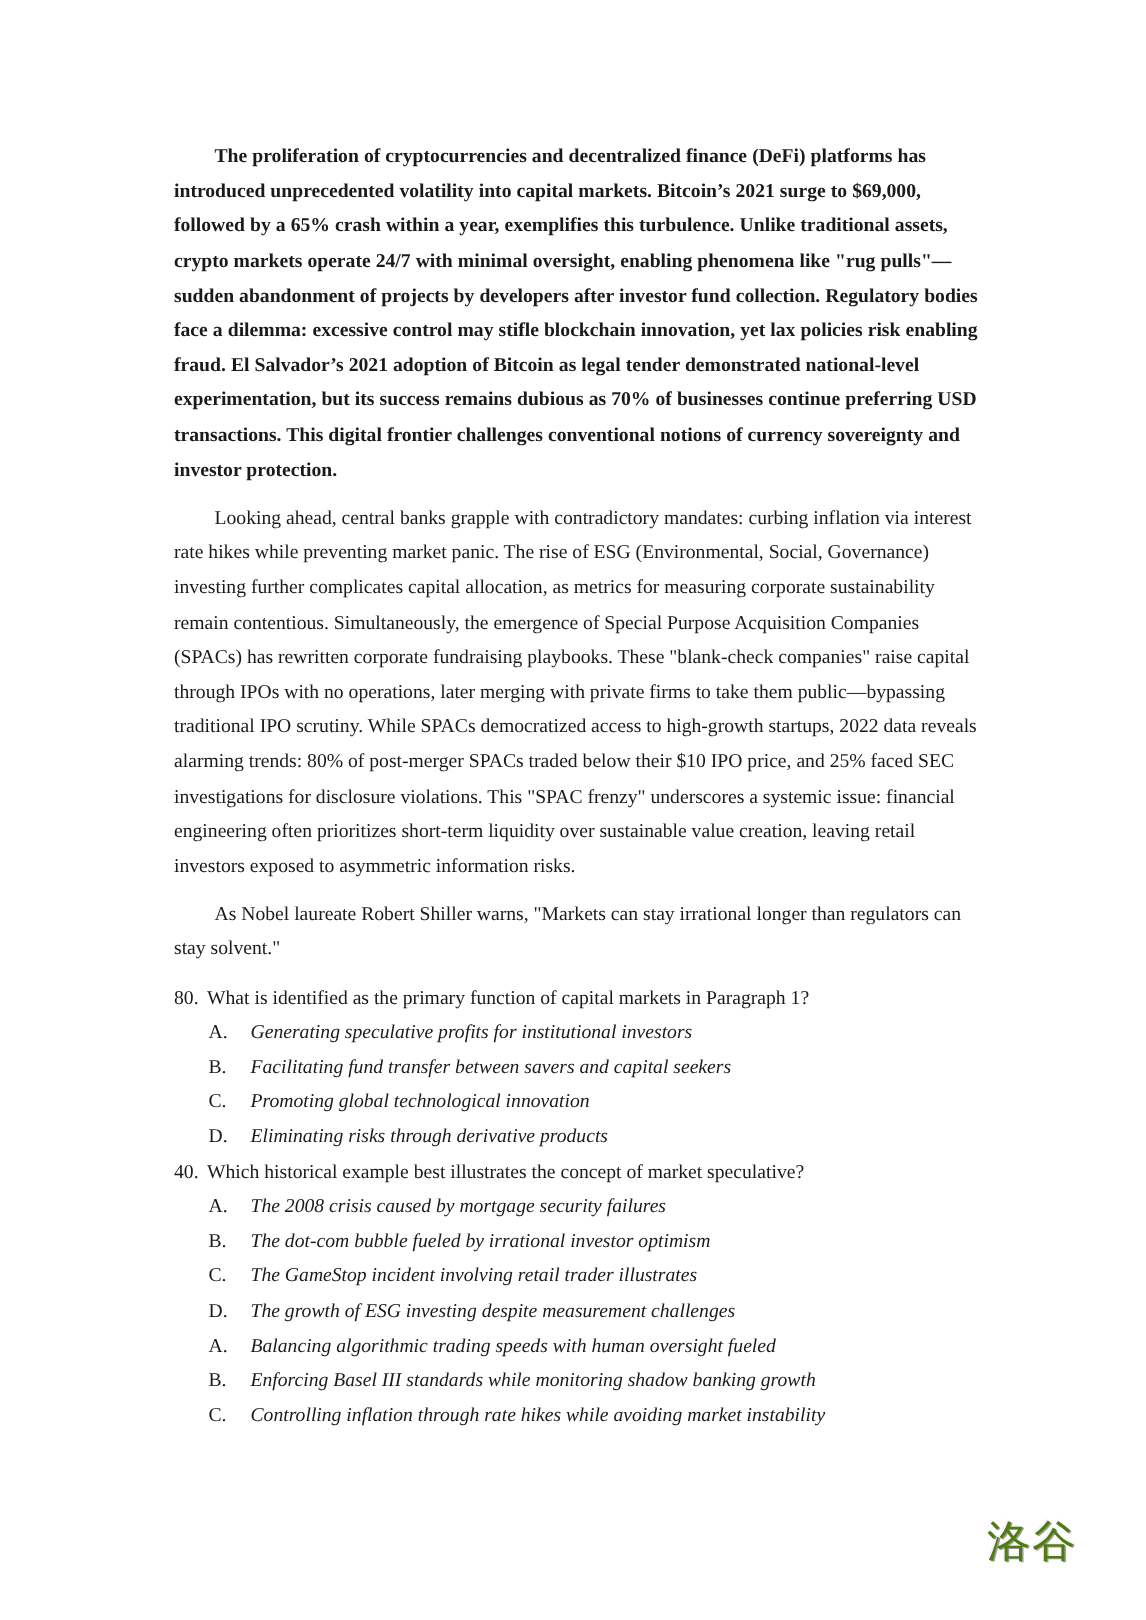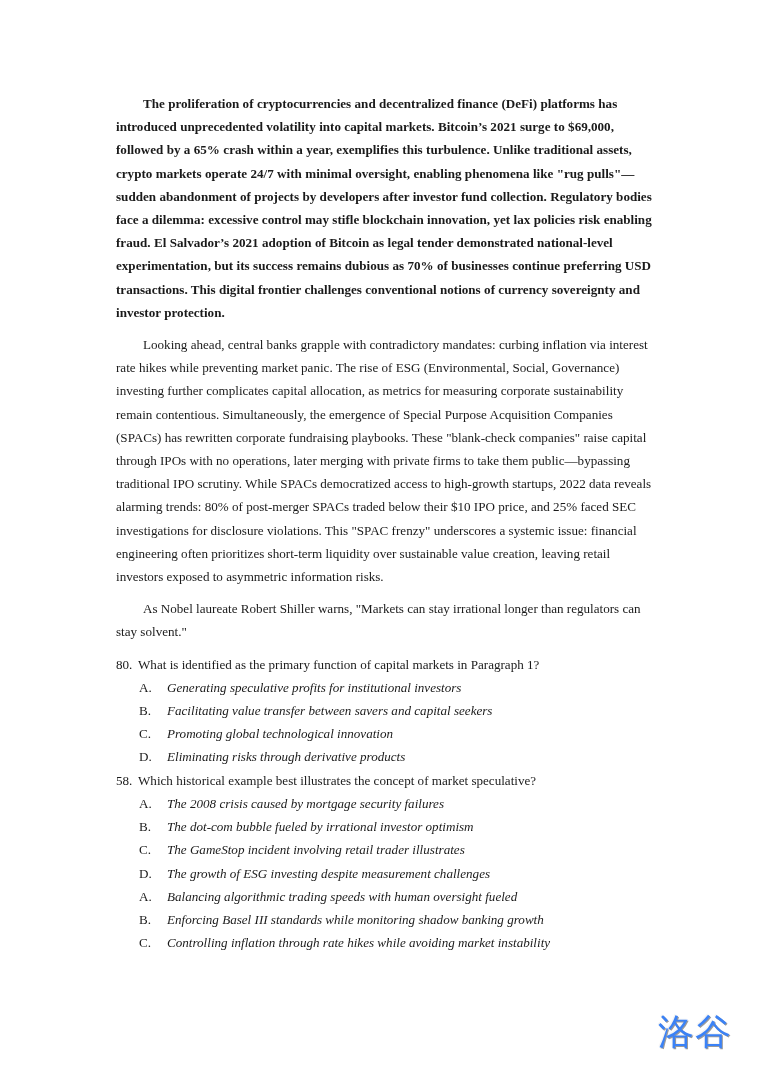--- a/index.html
+++ b/index.html
@@ -53,22 +53,22 @@
     .opt-letter {
       width: 28px;
       flex: 0 0 28px;
     }
     .opt-text { flex: 1; font-style: italic; }
     .watermark {
       position: absolute;
       left: 658px;
       top: 1008px;
       font-family: Liberation Mono, monospace;
-      font-size: 36px;
-      color: #3b82f6;
+      font-size: 29px;
+      color: #4d7c0f;
       text-shadow: 1px 1px 0 #9a9a9a, -1px -1px 0 #f4f4f4;
       letter-spacing: 1px;
     }
   </style>
 </head>
 <body>
 
 <div class="page">
   <div>
     <p class="para" id="p1">The proliferation of cryptocurrencies and decentralized finance (DeFi) platforms has introduced unprecedented volatility into capital markets. Bitcoin’s 2021 surge to $69,000, followed by a 65% crash within a year, exemplifies this turbulence. Unlike traditional assets, crypto markets operate 24/7 with minimal oversight, enabling phenomena like "rug pulls"—sudden abandonment of projects by developers after investor fund collection. Regulatory bodies face a dilemma: excessive control may stifle blockchain innovation, yet lax policies risk enabling fraud. El Salvador’s 2021 adoption of Bitcoin as legal tender demonstrated national-level experimentation, but its success remains dubious as 70% of businesses continue preferring USD transactions. This digital frontier challenges conventional notions of currency sovereignty and investor protection.</p>
@@ -82,35 +82,35 @@
       <div class="q-stem">
         <span class="q-num">80.</span>
         <span class="q-text">What is identified as the primary function of capital markets in Paragraph 1?</span>
       </div>
       <div class="option">
         <span class="opt-letter">A.</span>
         <span class="opt-text">Generating speculative profits for institutional investors</span>
       </div>
       <div class="option">
         <span class="opt-letter">B.</span>
-        <span class="opt-text">Facilitating value transfer between savers and capital seekers</span>
+        <span class="opt-text">Facilitating fund transfer between savers and capital seekers</span>
       </div>
       <div class="option">
         <span class="opt-letter">C.</span>
         <span class="opt-text">Promoting global technological innovation</span>
       </div>
       <div class="option">
         <span class="opt-letter">D.</span>
         <span class="opt-text">Eliminating risks through derivative products</span>
       </div>
     </div>
 
     <div class="question">
       <div class="q-stem">
-        <span class="q-num">58.</span>
+        <span class="q-num">40.</span>
         <span class="q-text">Which historical example best illustrates the concept of market speculative?</span>
       </div>
       <div class="option">
         <span class="opt-letter">A.</span>
         <span class="opt-text">The 2008 crisis caused by mortgage security failures</span>
       </div>
       <div class="option">
         <span class="opt-letter">B.</span>
         <span class="opt-text">The dot-com bubble fueled by irrational investor optimism</span>
       </div>

